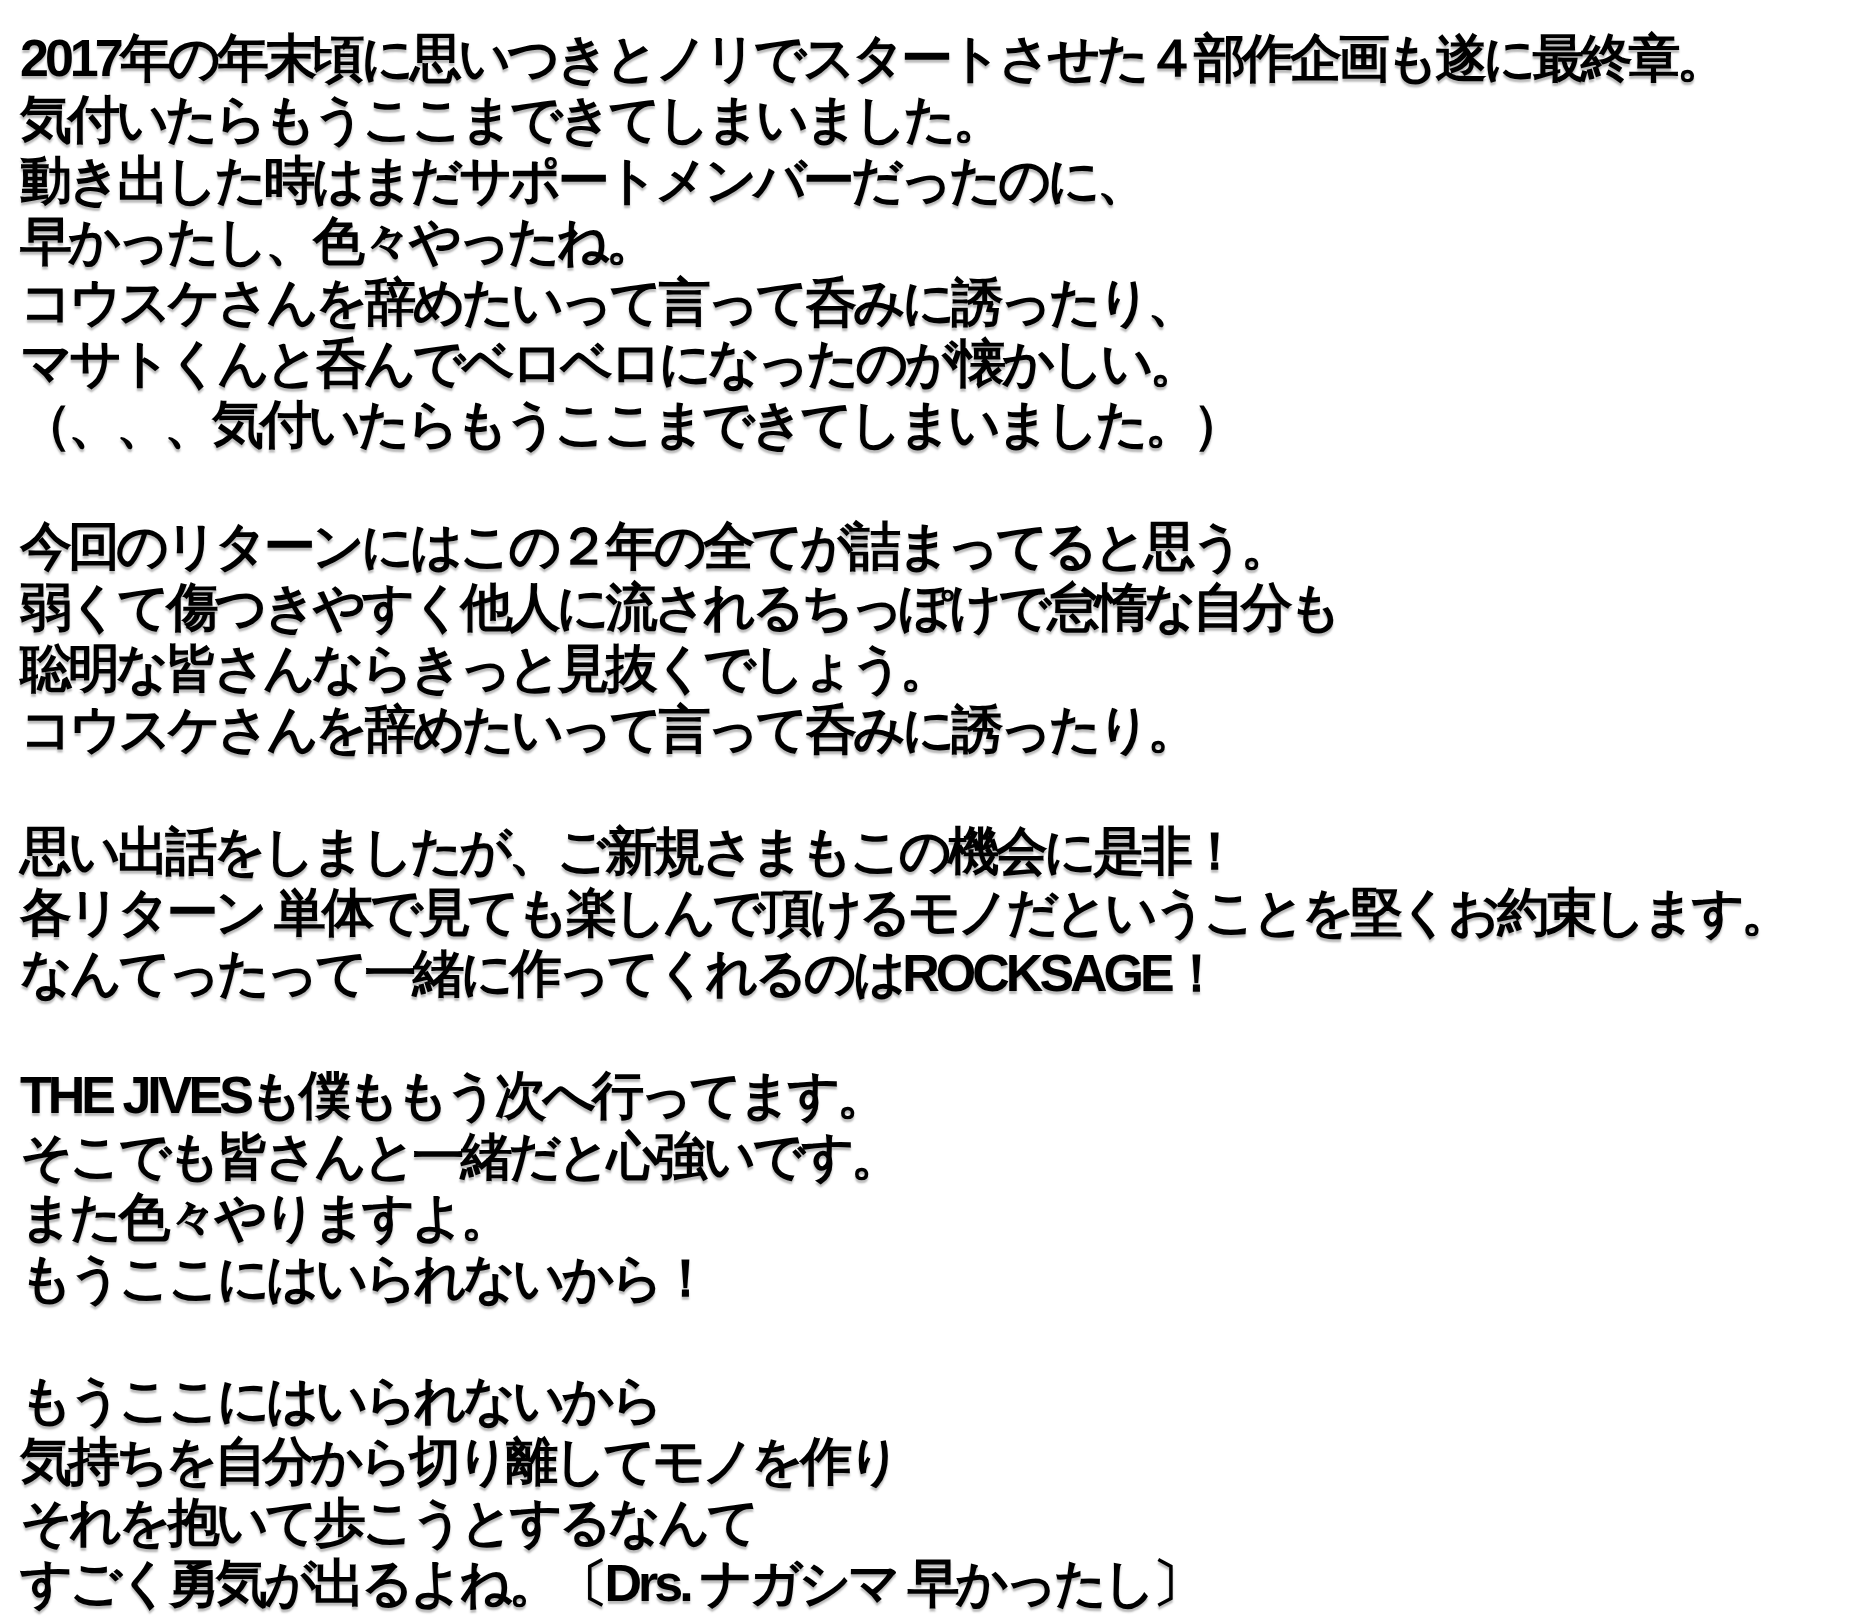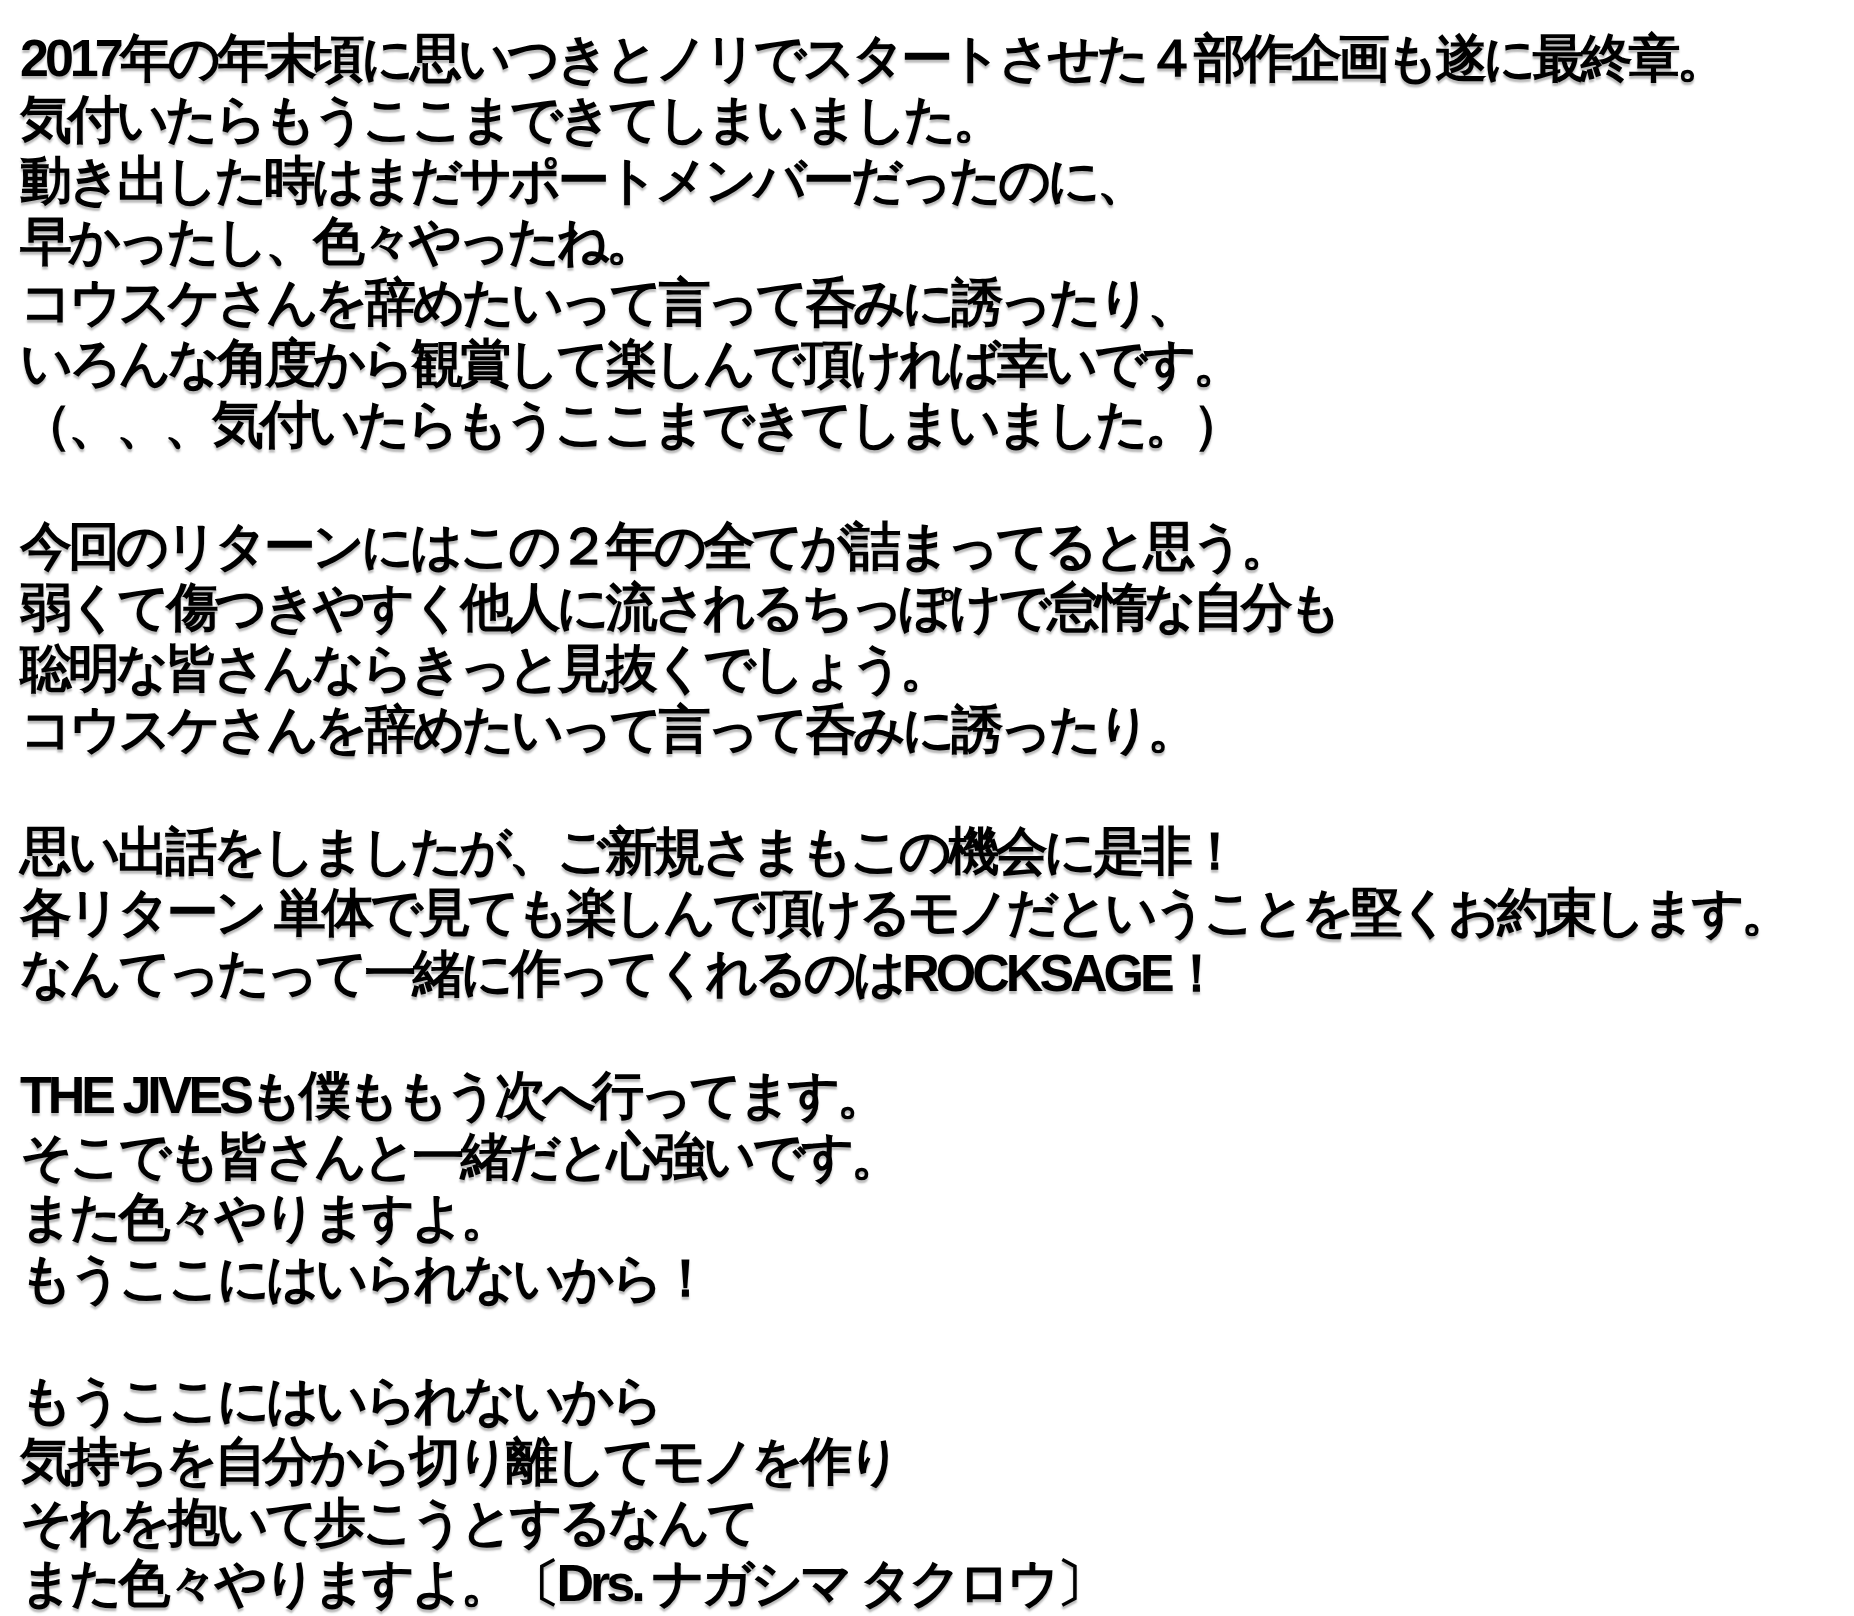--- a/index.html
+++ b/index.html
@@ -39,21 +39,21 @@
 </head>
 <body>
 
 <div class="document">
     <div class="paragraph">
       <div class="text-line">2017年の年末頃に思いつきとノリでスタートさせた４部作企画も遂に最終章。</div>
       <div class="text-line">気付いたらもうここまできてしまいました。</div>
       <div class="text-line">動き出した時はまだサポートメンバーだったのに、</div>
       <div class="text-line">早かったし、色々やったね。</div>
       <div class="text-line">コウスケさんを辞めたいって言って呑みに誘ったり、</div>
-      <div class="text-line">いろんな角度から観賞して楽しんで頂ければ幸いです。</div>
+      <div class="text-line">マサトくんと呑んでベロベロになったのが懐かしい。</div>
       <div class="text-line">（、、、気付いたらもうここまできてしまいました。）</div>
     </div>
     <div class="paragraph">
       <div class="text-line">今回のリターンにはこの２年の全てが詰まってると思う。</div>
       <div class="text-line">弱くて傷つきやすく他人に流されるちっぽけで怠惰な自分も</div>
       <div class="text-line">聡明な皆さんならきっと見抜くでしょう。</div>
       <div class="text-line">コウスケさんを辞めたいって言って呑みに誘ったり。</div>
     </div>
     <div class="paragraph">
       <div class="text-line">思い出話をしましたが、ご新規さまもこの機会に是非！</div>
@@ -63,15 +63,15 @@
     <div class="paragraph">
       <div class="text-line">THE JIVESも僕ももう次へ行ってます。</div>
       <div class="text-line">そこでも皆さんと一緒だと心強いです。</div>
       <div class="text-line">また色々やりますよ。</div>
       <div class="text-line">もうここにはいられないから！</div>
     </div>
     <div class="paragraph">
       <div class="text-line">もうここにはいられないから</div>
       <div class="text-line">気持ちを自分から切り離してモノを作り</div>
       <div class="text-line">それを抱いて歩こうとするなんて</div>
-      <div class="text-line">また色々やりますよ。〔Drs. ナガシマ タクロウ〕</div>
+      <div class="text-line">すごく勇気が出るよね。〔Drs. ナガシマ 早かったし〕</div>
     </div>
   </div>
 
 </body></html>

